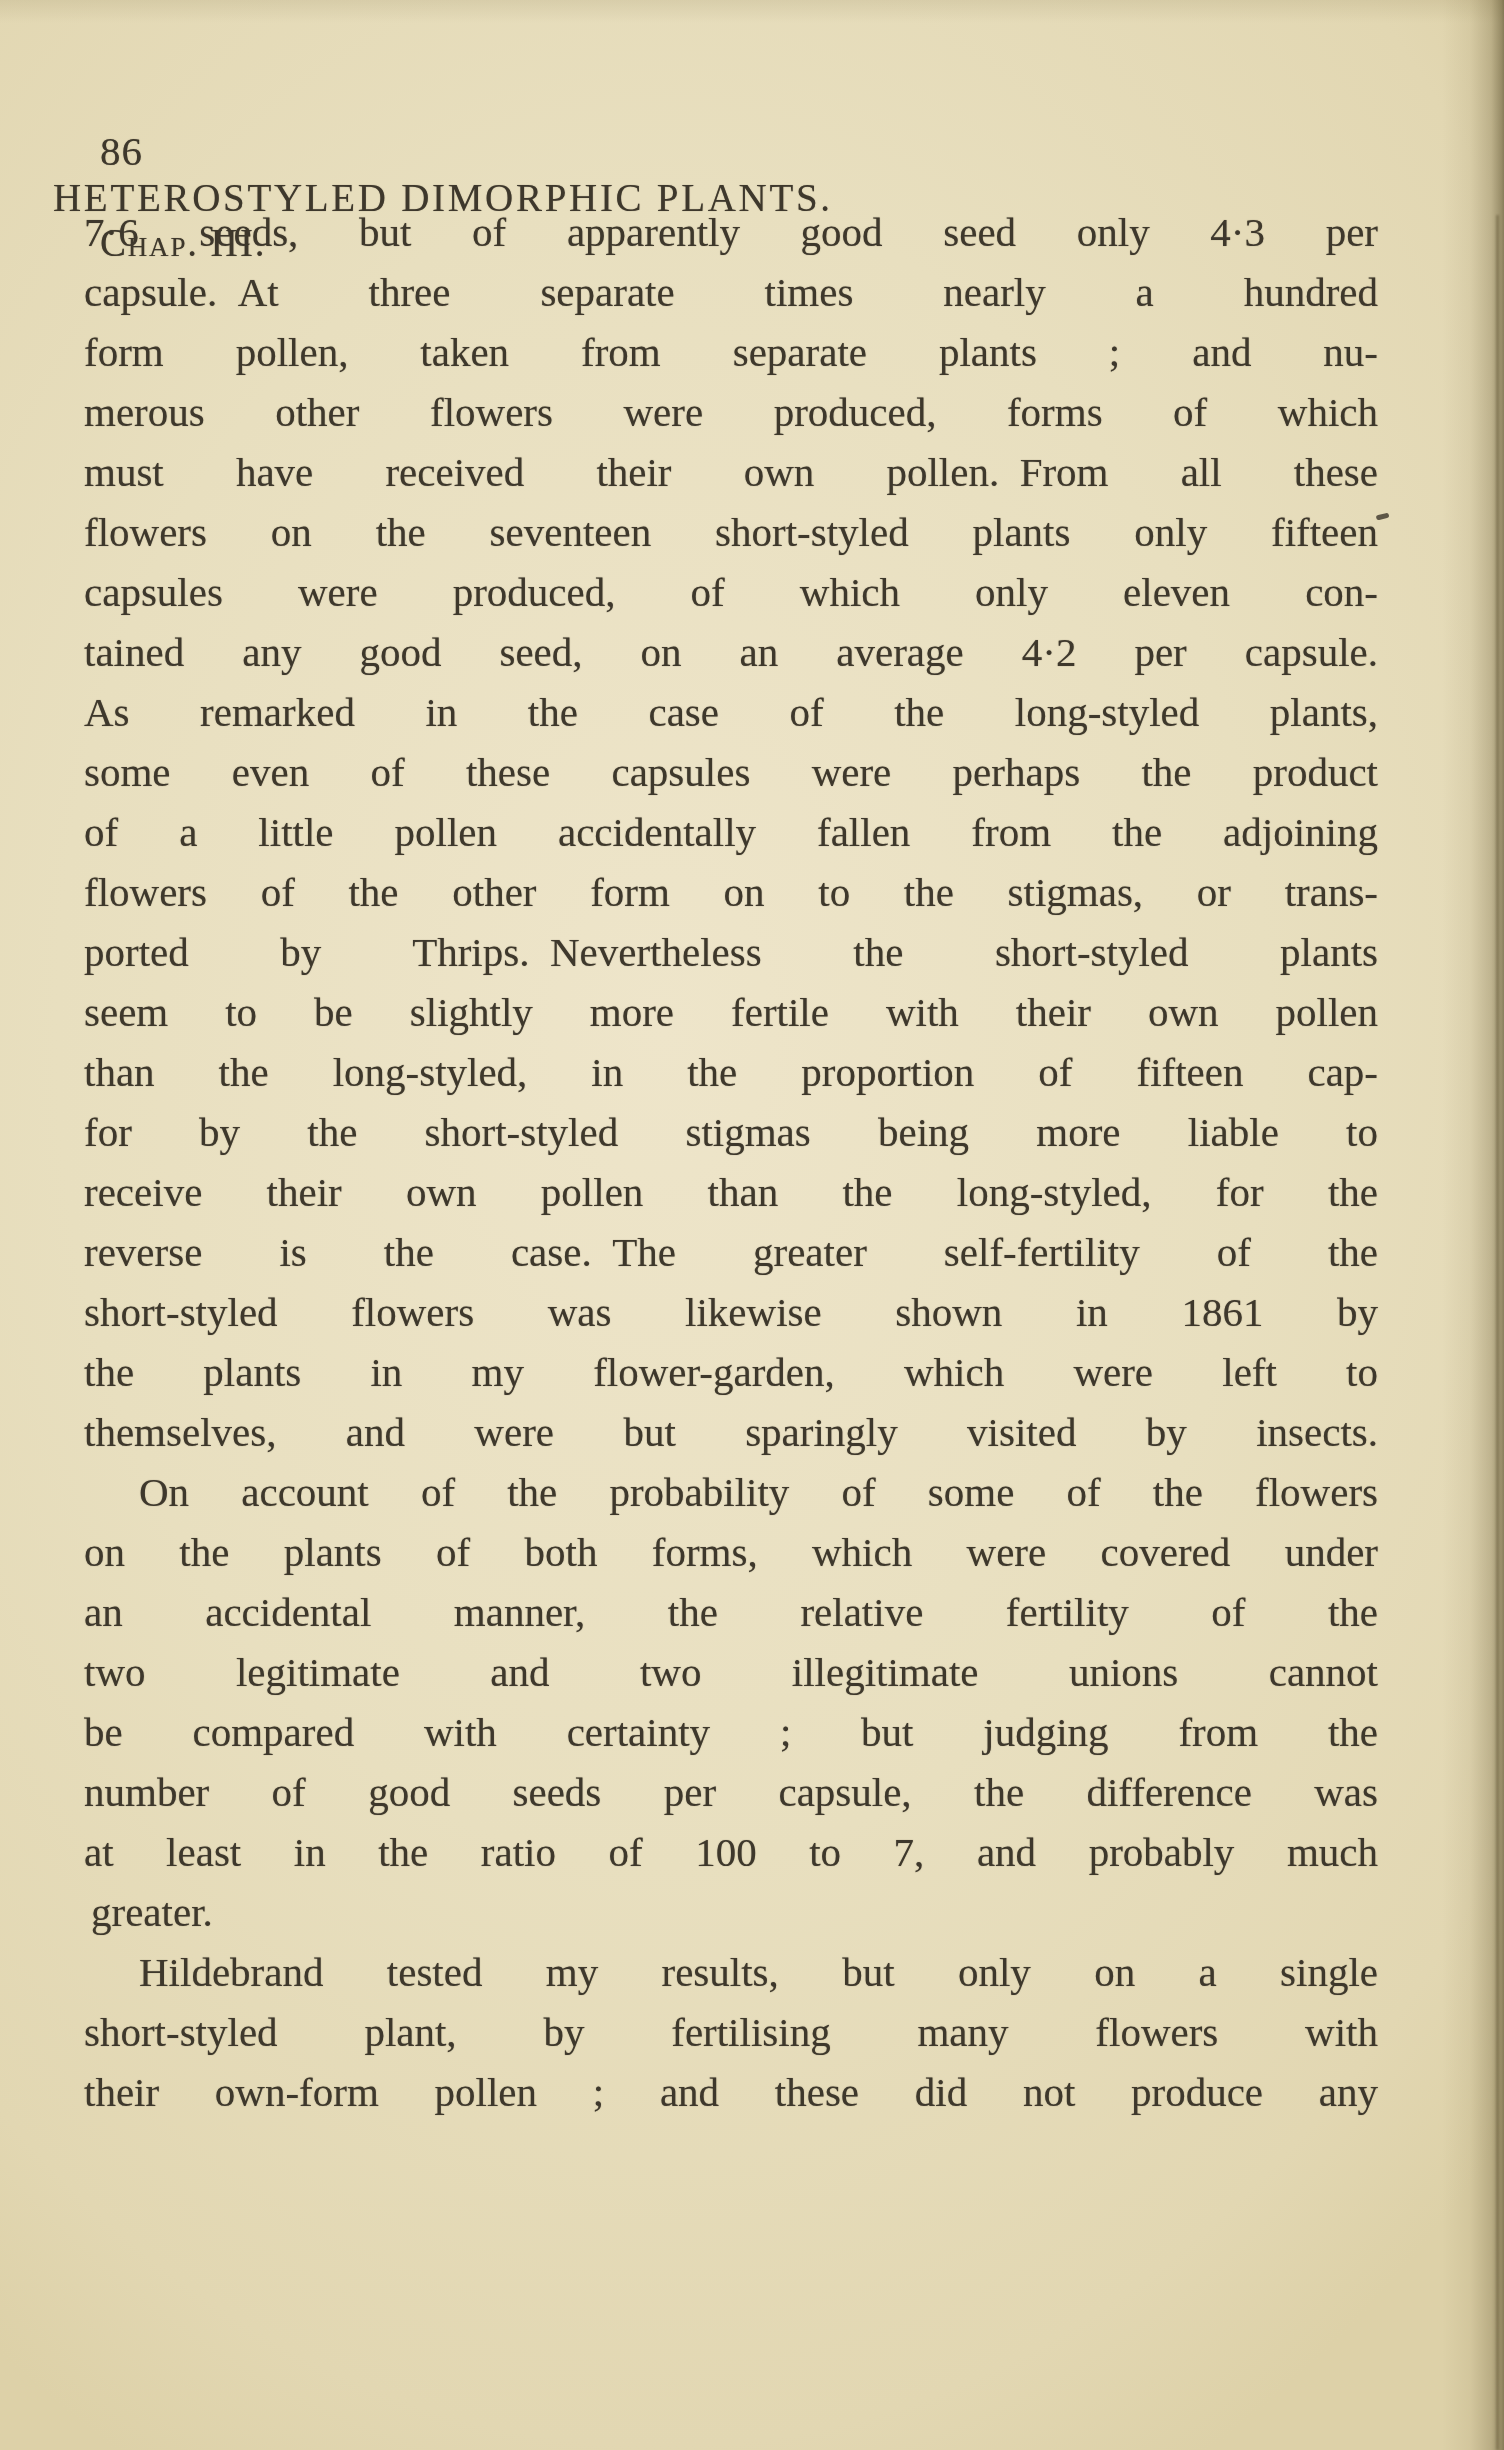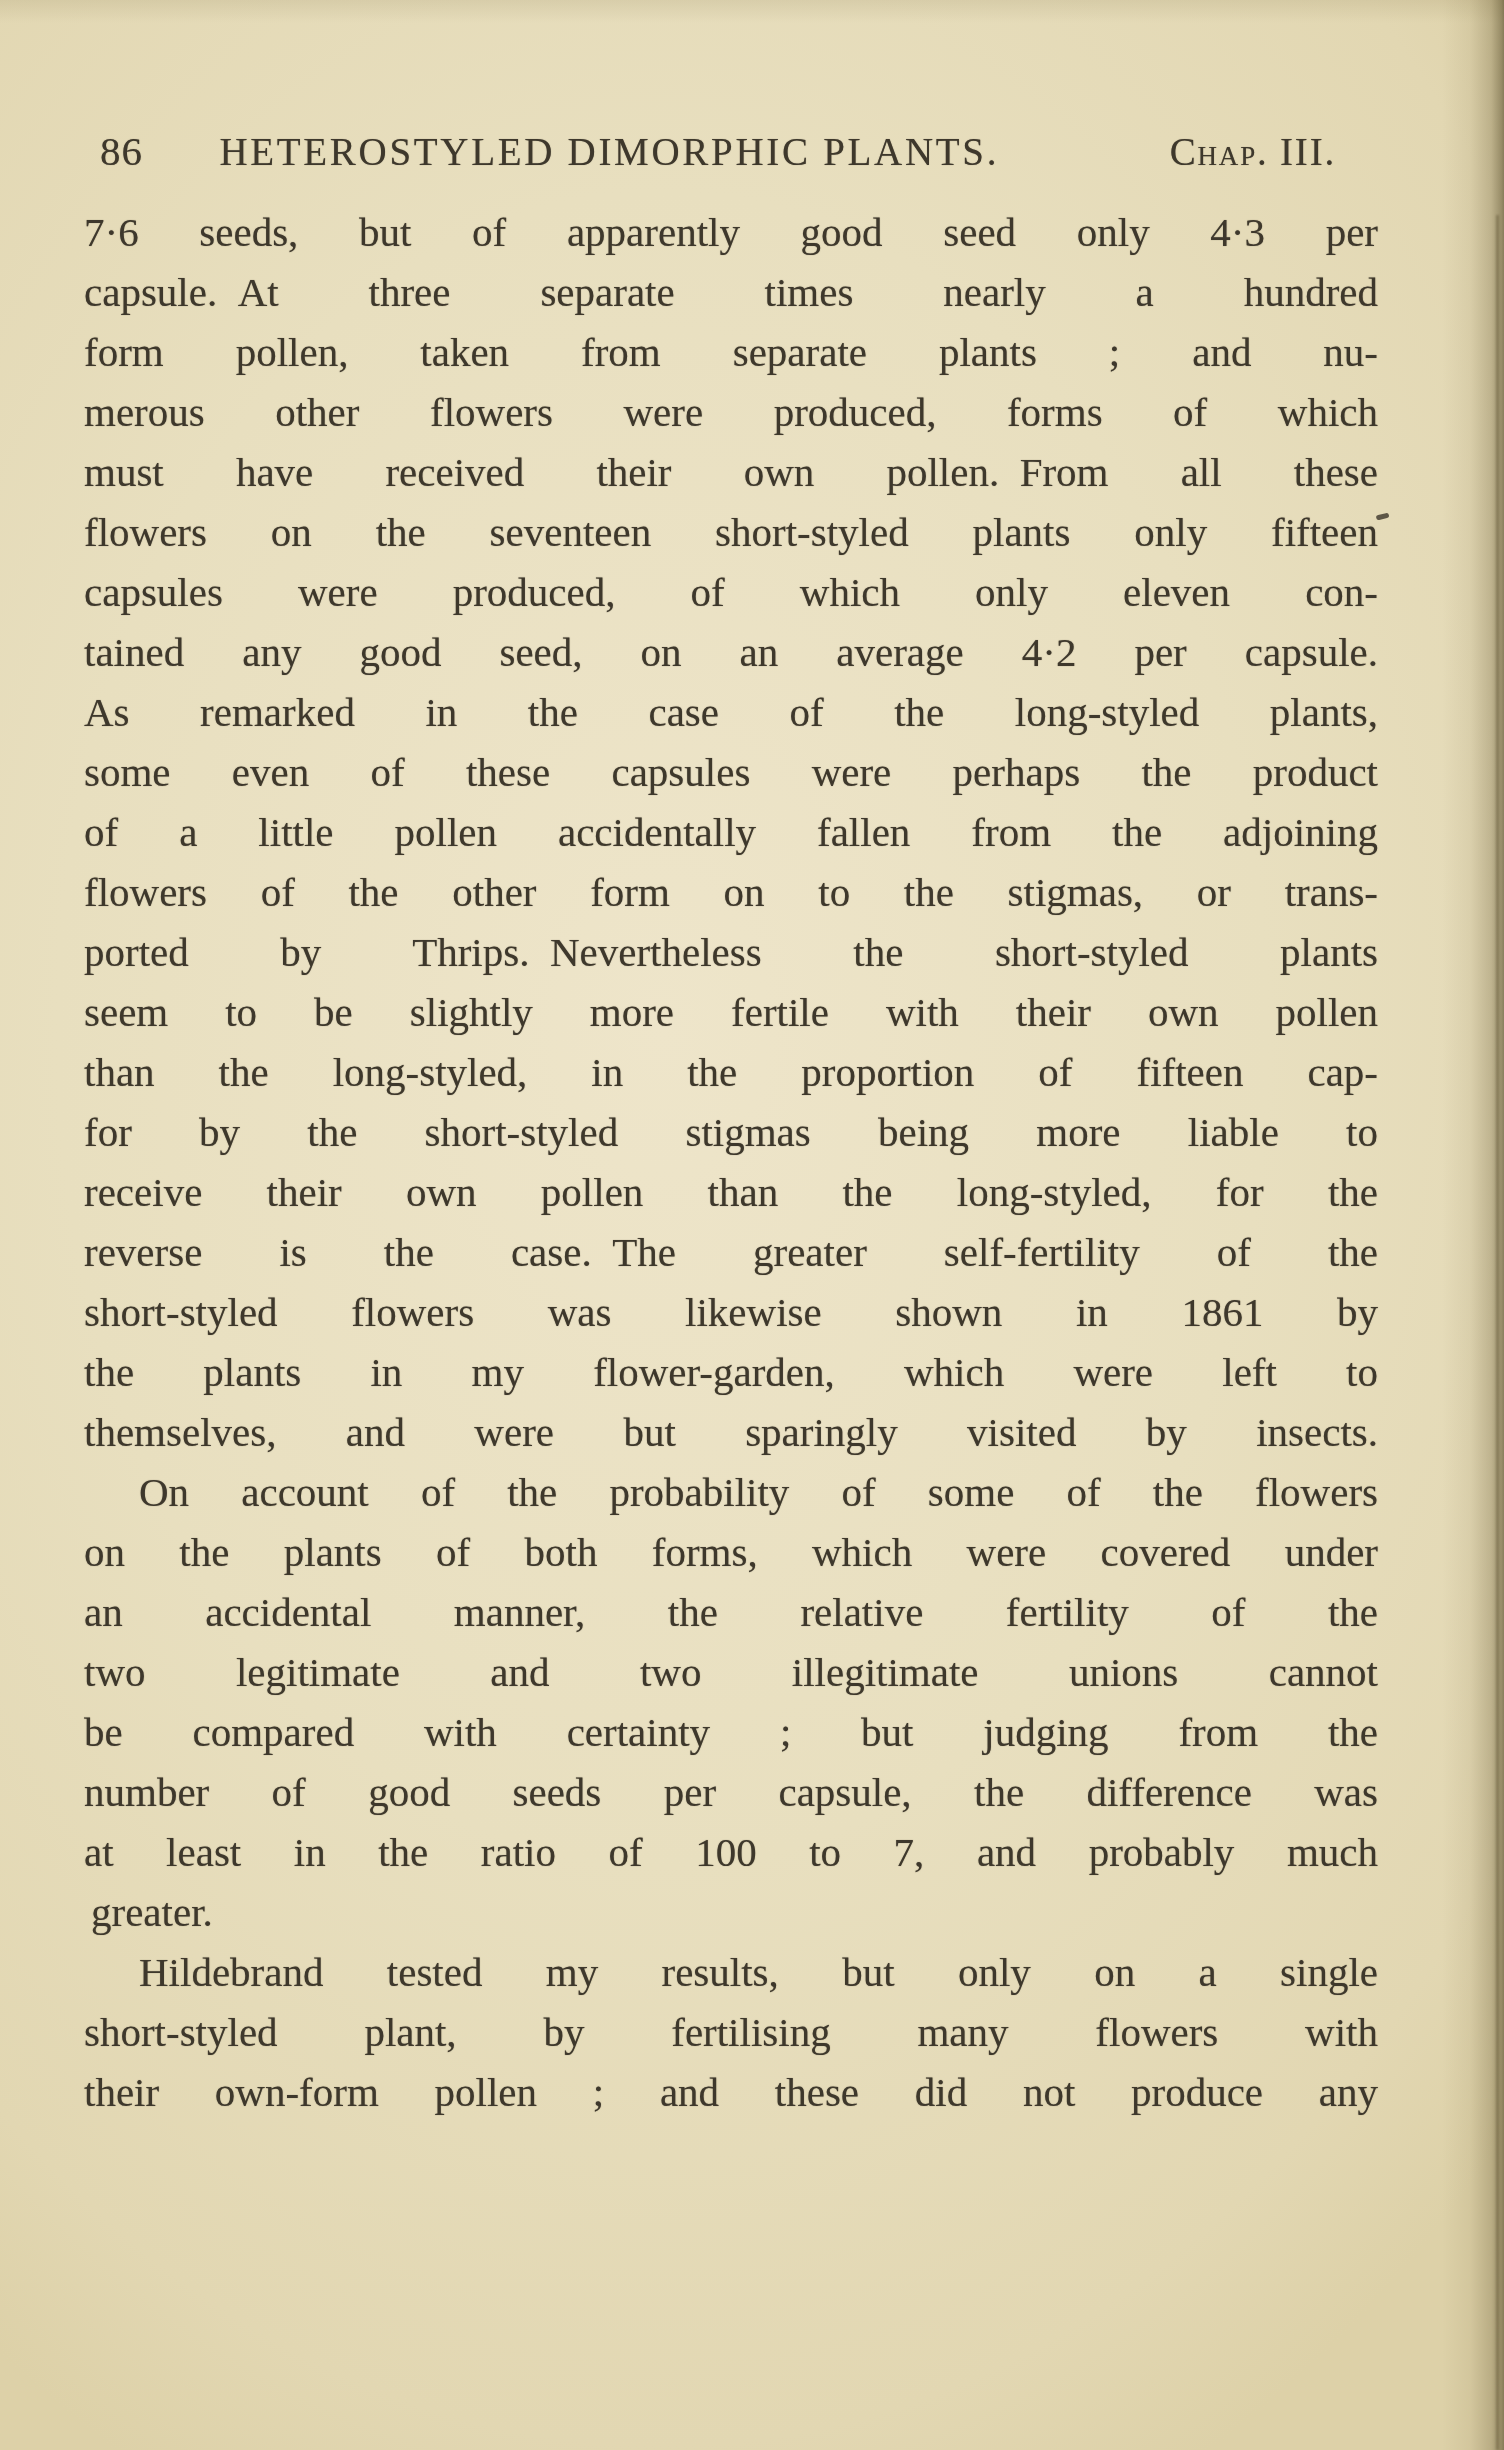--- a/index.html
+++ b/index.html
@@ -50,20 +50,21 @@
     position: absolute;
     top: 127px;
     left: 100px;
     width: 1270px;
     display: flex;
     justify-content: space-between;
     align-items: baseline;
     font-size: 39px;
     letter-spacing: 0.9px;
     text-shadow: 0 0 0.9px rgba(58,50,36,0.55);
+    flex-direction: column;
   }
   .running-head .pagenum {
     font-size: 41px;
   }
   .running-head .title {
     letter-spacing: 2.7px;
     transform: translateX(-47px);
   }
   .running-head .chap {
     font-variant: small-caps;

